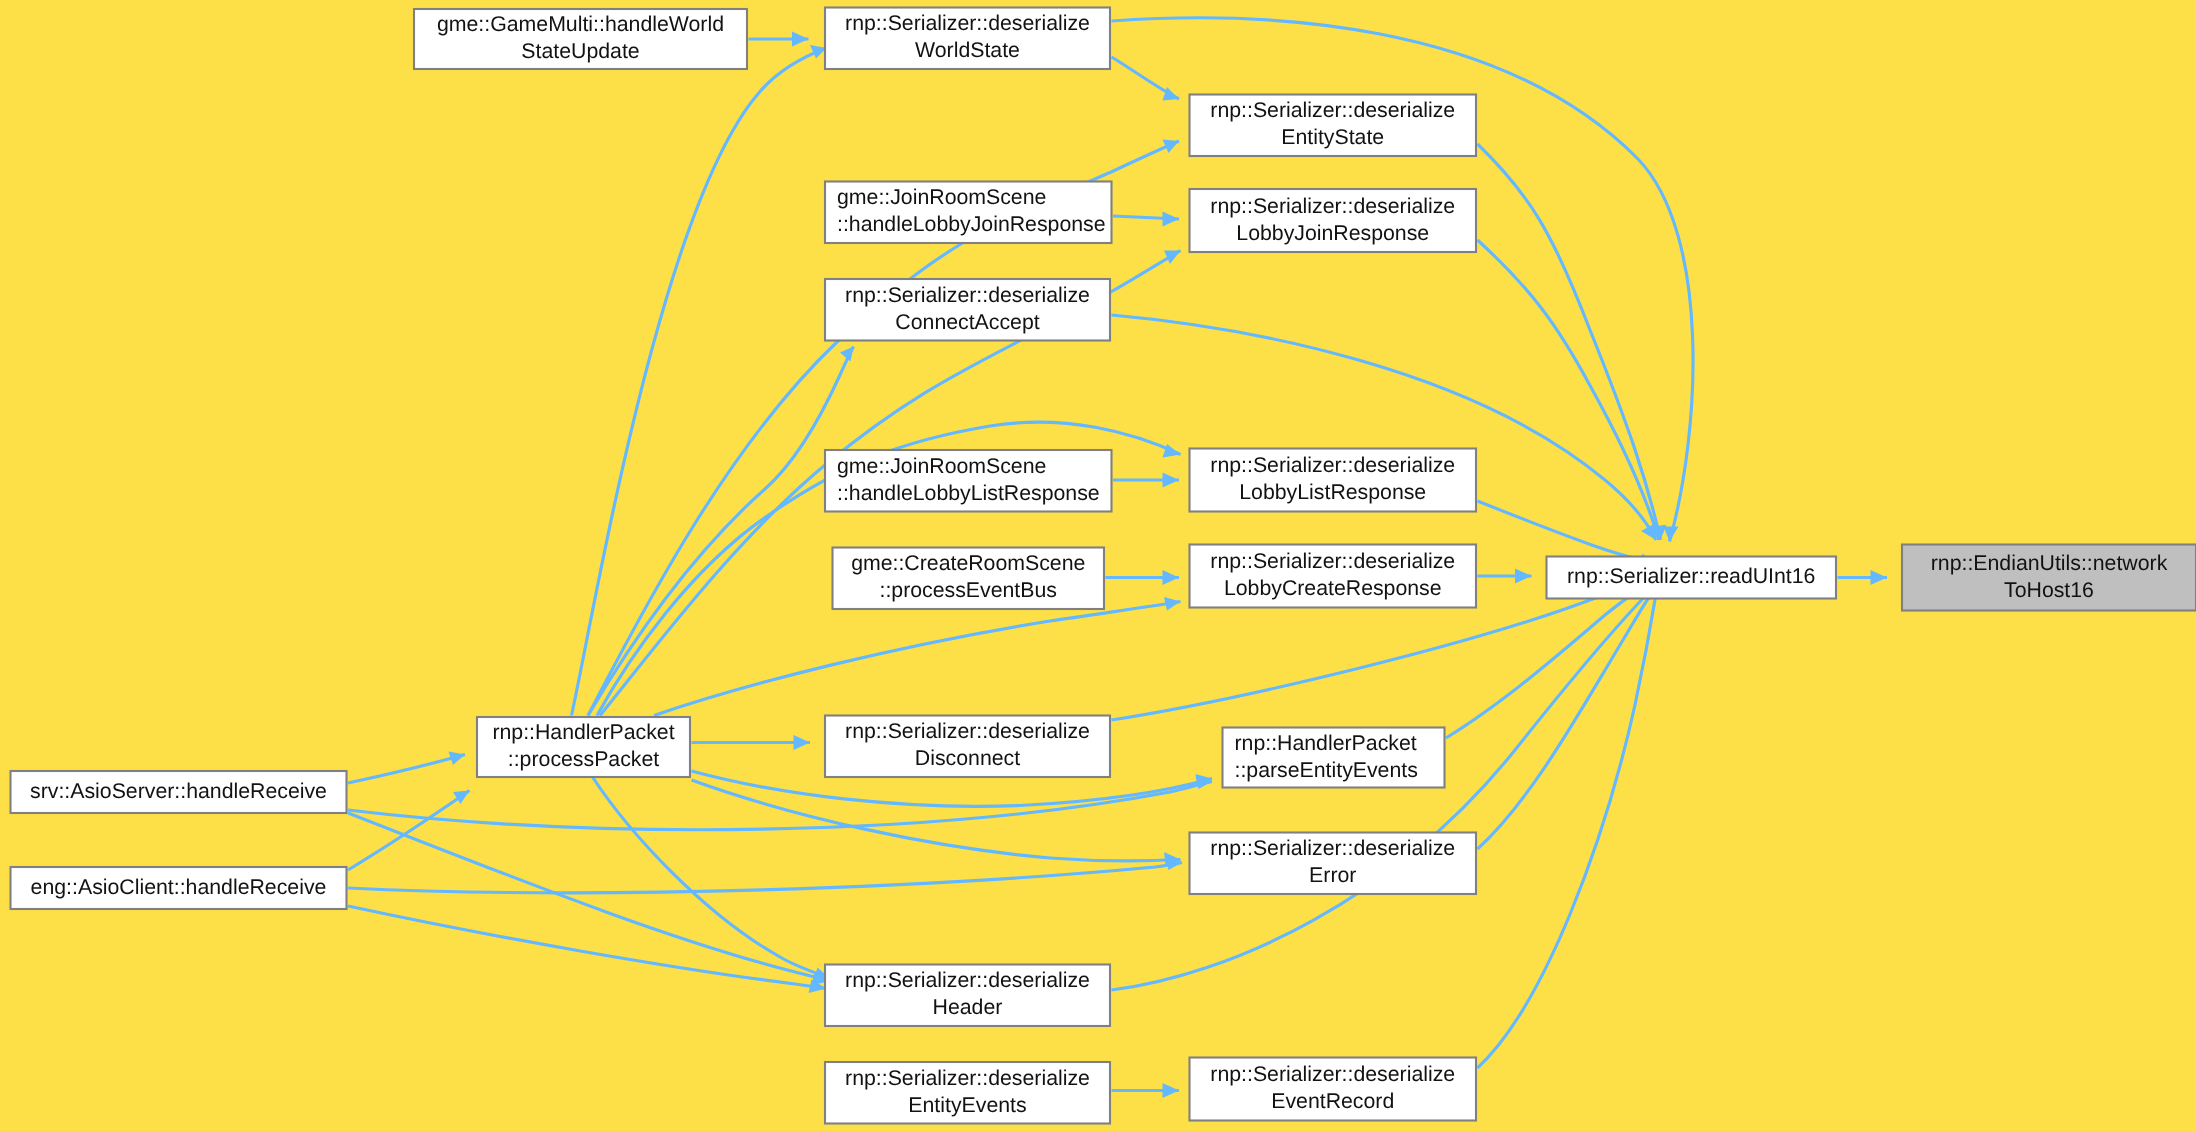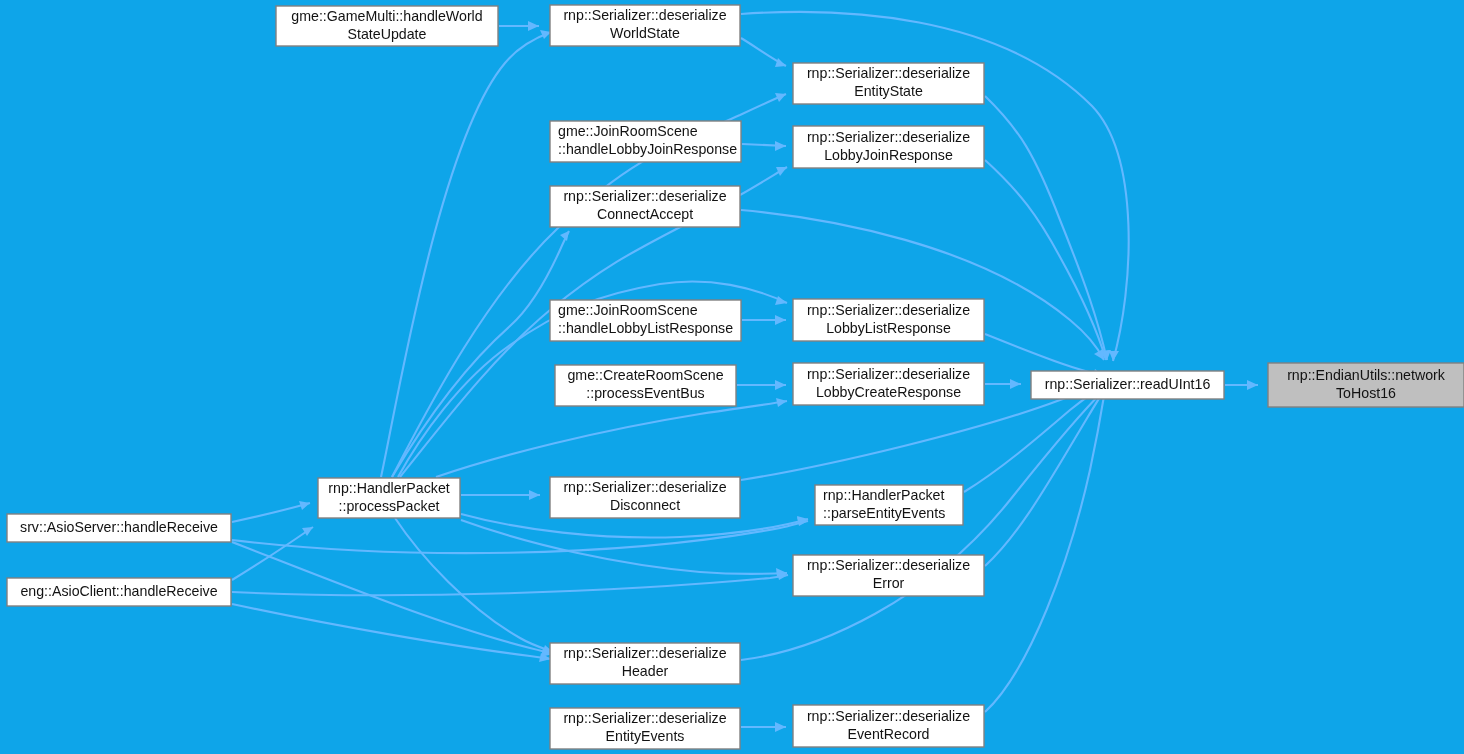--- a/index.html
+++ b/index.html
@@ -10,21 +10,21 @@
   body {
     width: 1464px;
     height: 754px;
     overflow: hidden;
     font-family: "Liberation Sans", sans-serif;
   }
   #graph-root {
     position: relative;
     width: 1464px;
     height: 754px;
-    background: #0ea5e9;
+    background: #fde047;
   }
   svg#callgraph {
     position: absolute;
     left: 0;
     top: 0;
     width: 1464px;
     height: 754px;
     display: block;
   }
   .node-rect {

